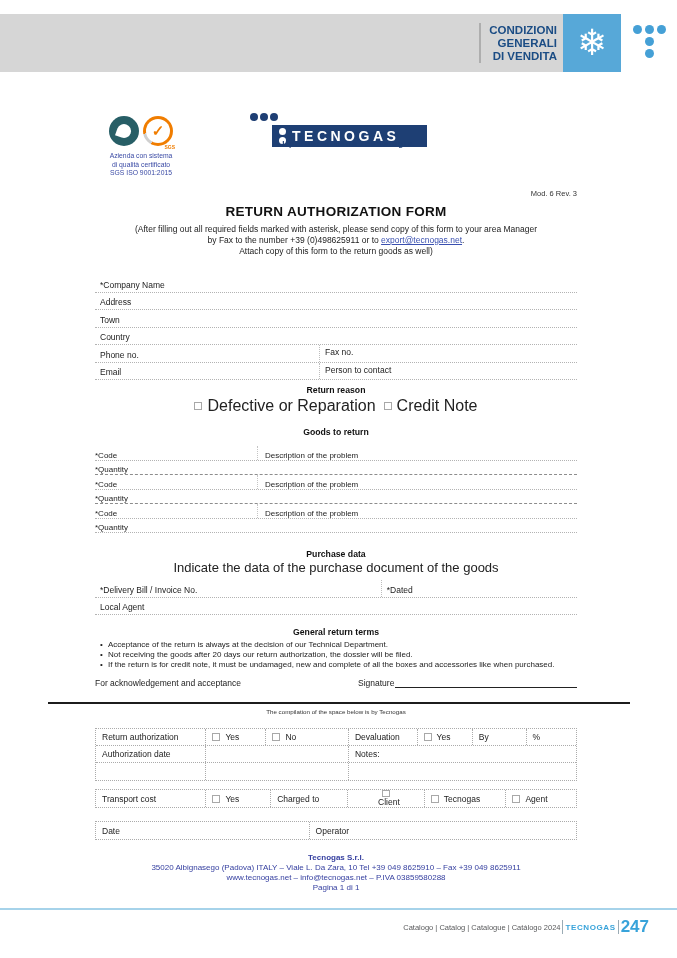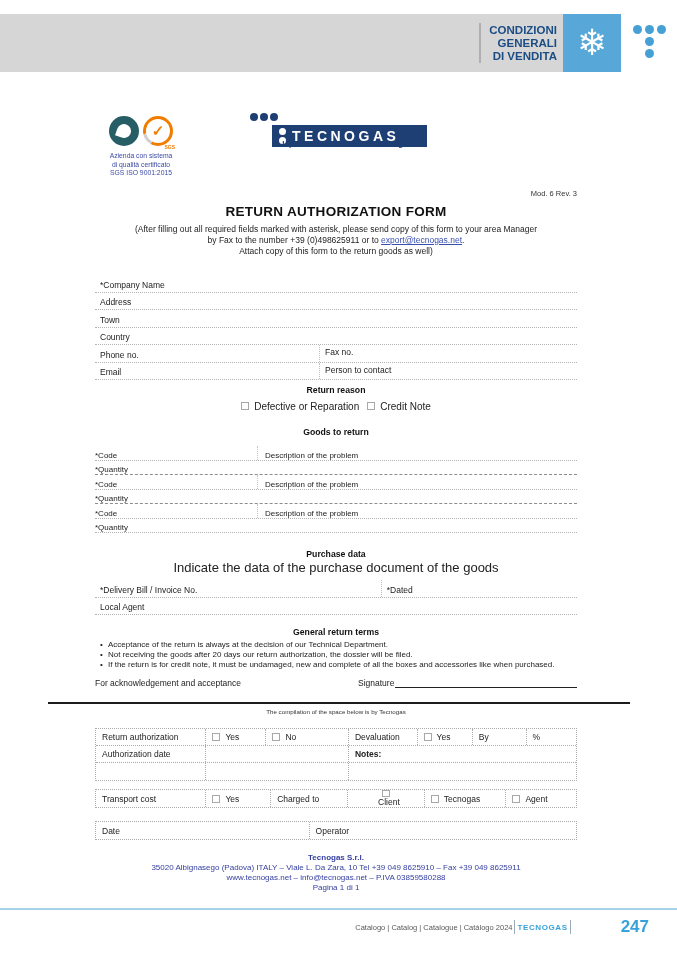--- a/index.html
+++ b/index.html
@@ -54,21 +54,21 @@
   .instr a { color:#3a50b0; text-decoration:underline; }
 
   .fields { margin-top:18px; }
   .frow { display:flex; height:17.5px; align-items:flex-end; border-bottom:1px dotted #b3b3b3; font-size:8.5px; }
   .frow .lab { padding:0 0 2px 5px; }
   .fcell-l { width:46.7%; height:100%; display:flex; align-items:flex-end; border-right:1px dotted #bdbdbd; }
   .fcell-r { width:53.3%; height:100%; display:flex; align-items:center; }
 
   .sec-title { text-align:center; font-weight:bold; font-size:8.7px; color:#111; }
   .reason-title { margin-top:5px; }
-  .chkrow { margin-top:4px; text-align:center; font-size:10px; color:#222; display:flex; justify-content:center; align-items:center; gap:8px; height:14px; }
+  .chkrow { margin-top:4px; text-align:center; font-size:16px; color:#222; display:flex; justify-content:center; align-items:center; gap:8px; height:14px; }
   .cb { width:8px; height:8px; border:1px solid #a8a8a8; background:#fff; display:inline-block; margin-right:5px; vertical-align:middle; }
   .chk-opt { display:flex; align-items:center; }
 
   .goods-title { margin-top:14px; }
   .goods { margin-top:9px; }
   .grow-code { display:flex; height:14.5px; align-items:flex-end; border-bottom:1px dotted #b3b3b3; font-size:8px; }
   .gcell-code { width:33.8%; height:100%; display:flex; align-items:flex-end; border-right:1px dotted #c4c4c4; }
   .gcell-desc { width:66.2%; padding-left:7px; }
   .grow-qty { display:flex; height:14.5px; align-items:flex-end; border-bottom:1px dashed #8d8d8d; font-size:8px; }
   .grow-qty.last { border-bottom:1px dotted #b3b3b3; }
@@ -93,37 +93,37 @@
   .blackline { margin-top:14px; margin-left:-47px; width:582px; height:2px; background:#1c1c1c; }
   .note { margin-top:4px; text-align:center; font-size:6.2px; color:#333; }
 
   .otable { margin-top:13px; border:1px dotted #ababab; font-size:8.5px; }
   .orow { display:flex; height:17px; }
   .orow.bb { border-bottom:1px dotted #ababab; }
   .ocell { display:flex; align-items:center; padding-left:6px; height:100%; }
   .br { border-right:1px dotted #ababab; }
   .c1 { width:23%; } .c2 { width:12.5%; } .c3 { width:17.2%; } .c4 { width:14.3%; }
   .c5 { width:11.5%; } .c6 { width:11.2%; } .c7 { width:10.3%; }
-  .c23 { width:29.7%; } .c4567 { width:47.3%;font-weight:bold; }
+  .c23 { width:29.7%; } .c4567 { width:47.3%; }
 
   .ttable { margin-top:8px; border:1px dotted #ababab; font-size:8.5px; }
   .t1 { width:23%; } .t2 { width:13.5%; } .t3 { width:16%; } .t4 { width:16%;flex-direction:column; } .t5 { width:17%; } .t6 { width:14.5%; }
   .gaprow { height:13px; }
   .dtable { border:1px dotted #ababab; font-size:8.5px; }
   .d1 { width:44.5%; } .d2 { width:55.5%; }
 
   .footer { margin-top:13px; text-align:center; color:#3640a0; font-size:8px; line-height:10px; }
   .footer .fb { font-weight:bold; }
 
   .bluerule { margin-top:15px; width:677px; height:2px; background:#a6d3ea; }
   .bottombar { margin-top:8px; display:flex; justify-content:flex-end; align-items:center; padding-right:28px; gap:2px; height:18px; }
   .cat { color:#58595b; font-size:7.5px; }
   .bardiv { width:1px; height:14px; background:#9aabb5; }
   .brand { color:#38a3da; font-weight:bold; font-size:8px; letter-spacing:0.6px; }
-  .pgnum { color:#38a3da; font-weight:bold; font-size:17px;margin-left:48px; }
+  .pgnum { color:#38a3da; font-weight:bold; font-size:17px; }
 </style>
 </head>
 <body>
 
 <div class="page">
 
   <header class="band">
     <div class="band-gray">
       <div class="vdiv"></div>
       <div class="cgv">

